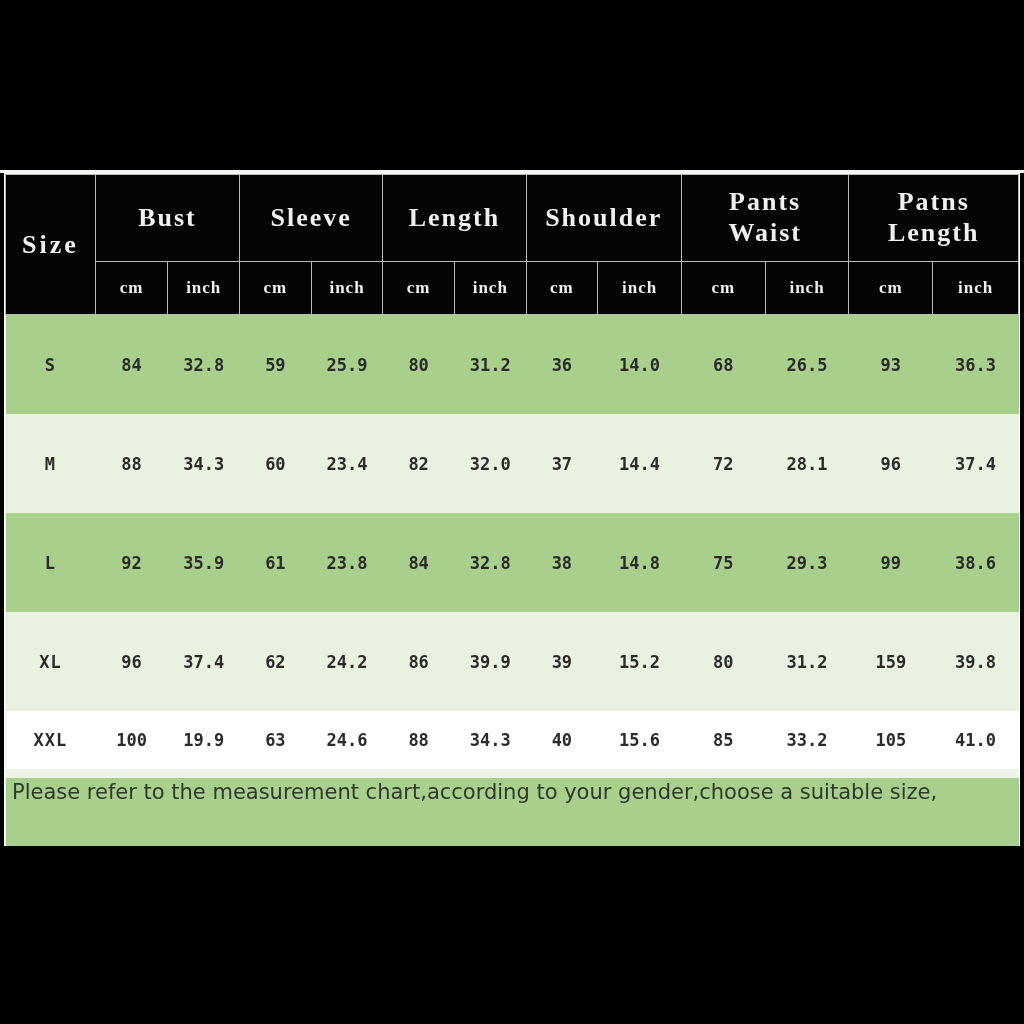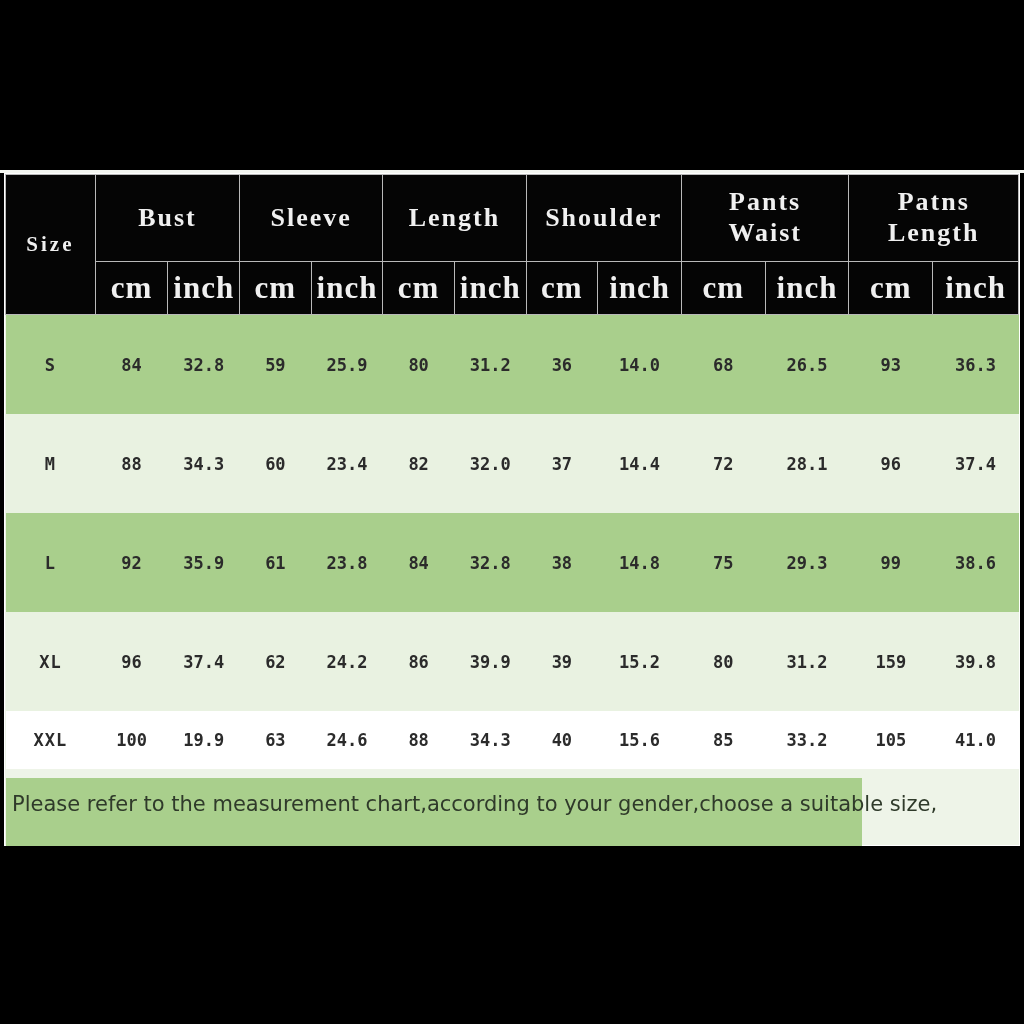--- a/index.html
+++ b/index.html
@@ -69,26 +69,26 @@
   }
   .hdr-group {
     height: 86px;
     font-size: 26px;
   }
   .hdr-group .two-line {
     line-height: 1.18;
   }
   .hdr-size {
     height: 138px;
-    font-size: 21px;
+    font-size: 26px;
     letter-spacing: 3px;
   }
   .hdr-unit {
     height: 52px;
-    font-size: 31px;
+    font-size: 17px;
     letter-spacing: 1px;
   }
 
   
   .row-dark td { background: #a9cf8c; }
   .row-light td { background: #e9f2e1; }
   .row-last td  { background: #ffffff; }
 
   td.cell {
     height: 99px;
@@ -103,28 +103,28 @@
     font-size: 17px;
     letter-spacing: 1px;
   }
   tr.row-last td.cell { height: 58px; }
 
   
   #note {
     position: absolute;
     left: 1px;
     top: 604px;
-    width: 856px;
+    width: 1013px;
     height: 68px;
     background: #a9cf8c;
     color: #2f3a2a;
     font-family: "DejaVu Sans", sans-serif;
     font-size: 21px;
     line-height: 29px;
-    padding: 12px 0 0 6px;
+    padding: 0 0 0 6px;
     box-sizing: border-box;
   }
   #note .note-line { white-space: nowrap; }
 </style>
 </head>
 <body>
 
 <div id="page">
 
   <div id="top-hairline"></div>

